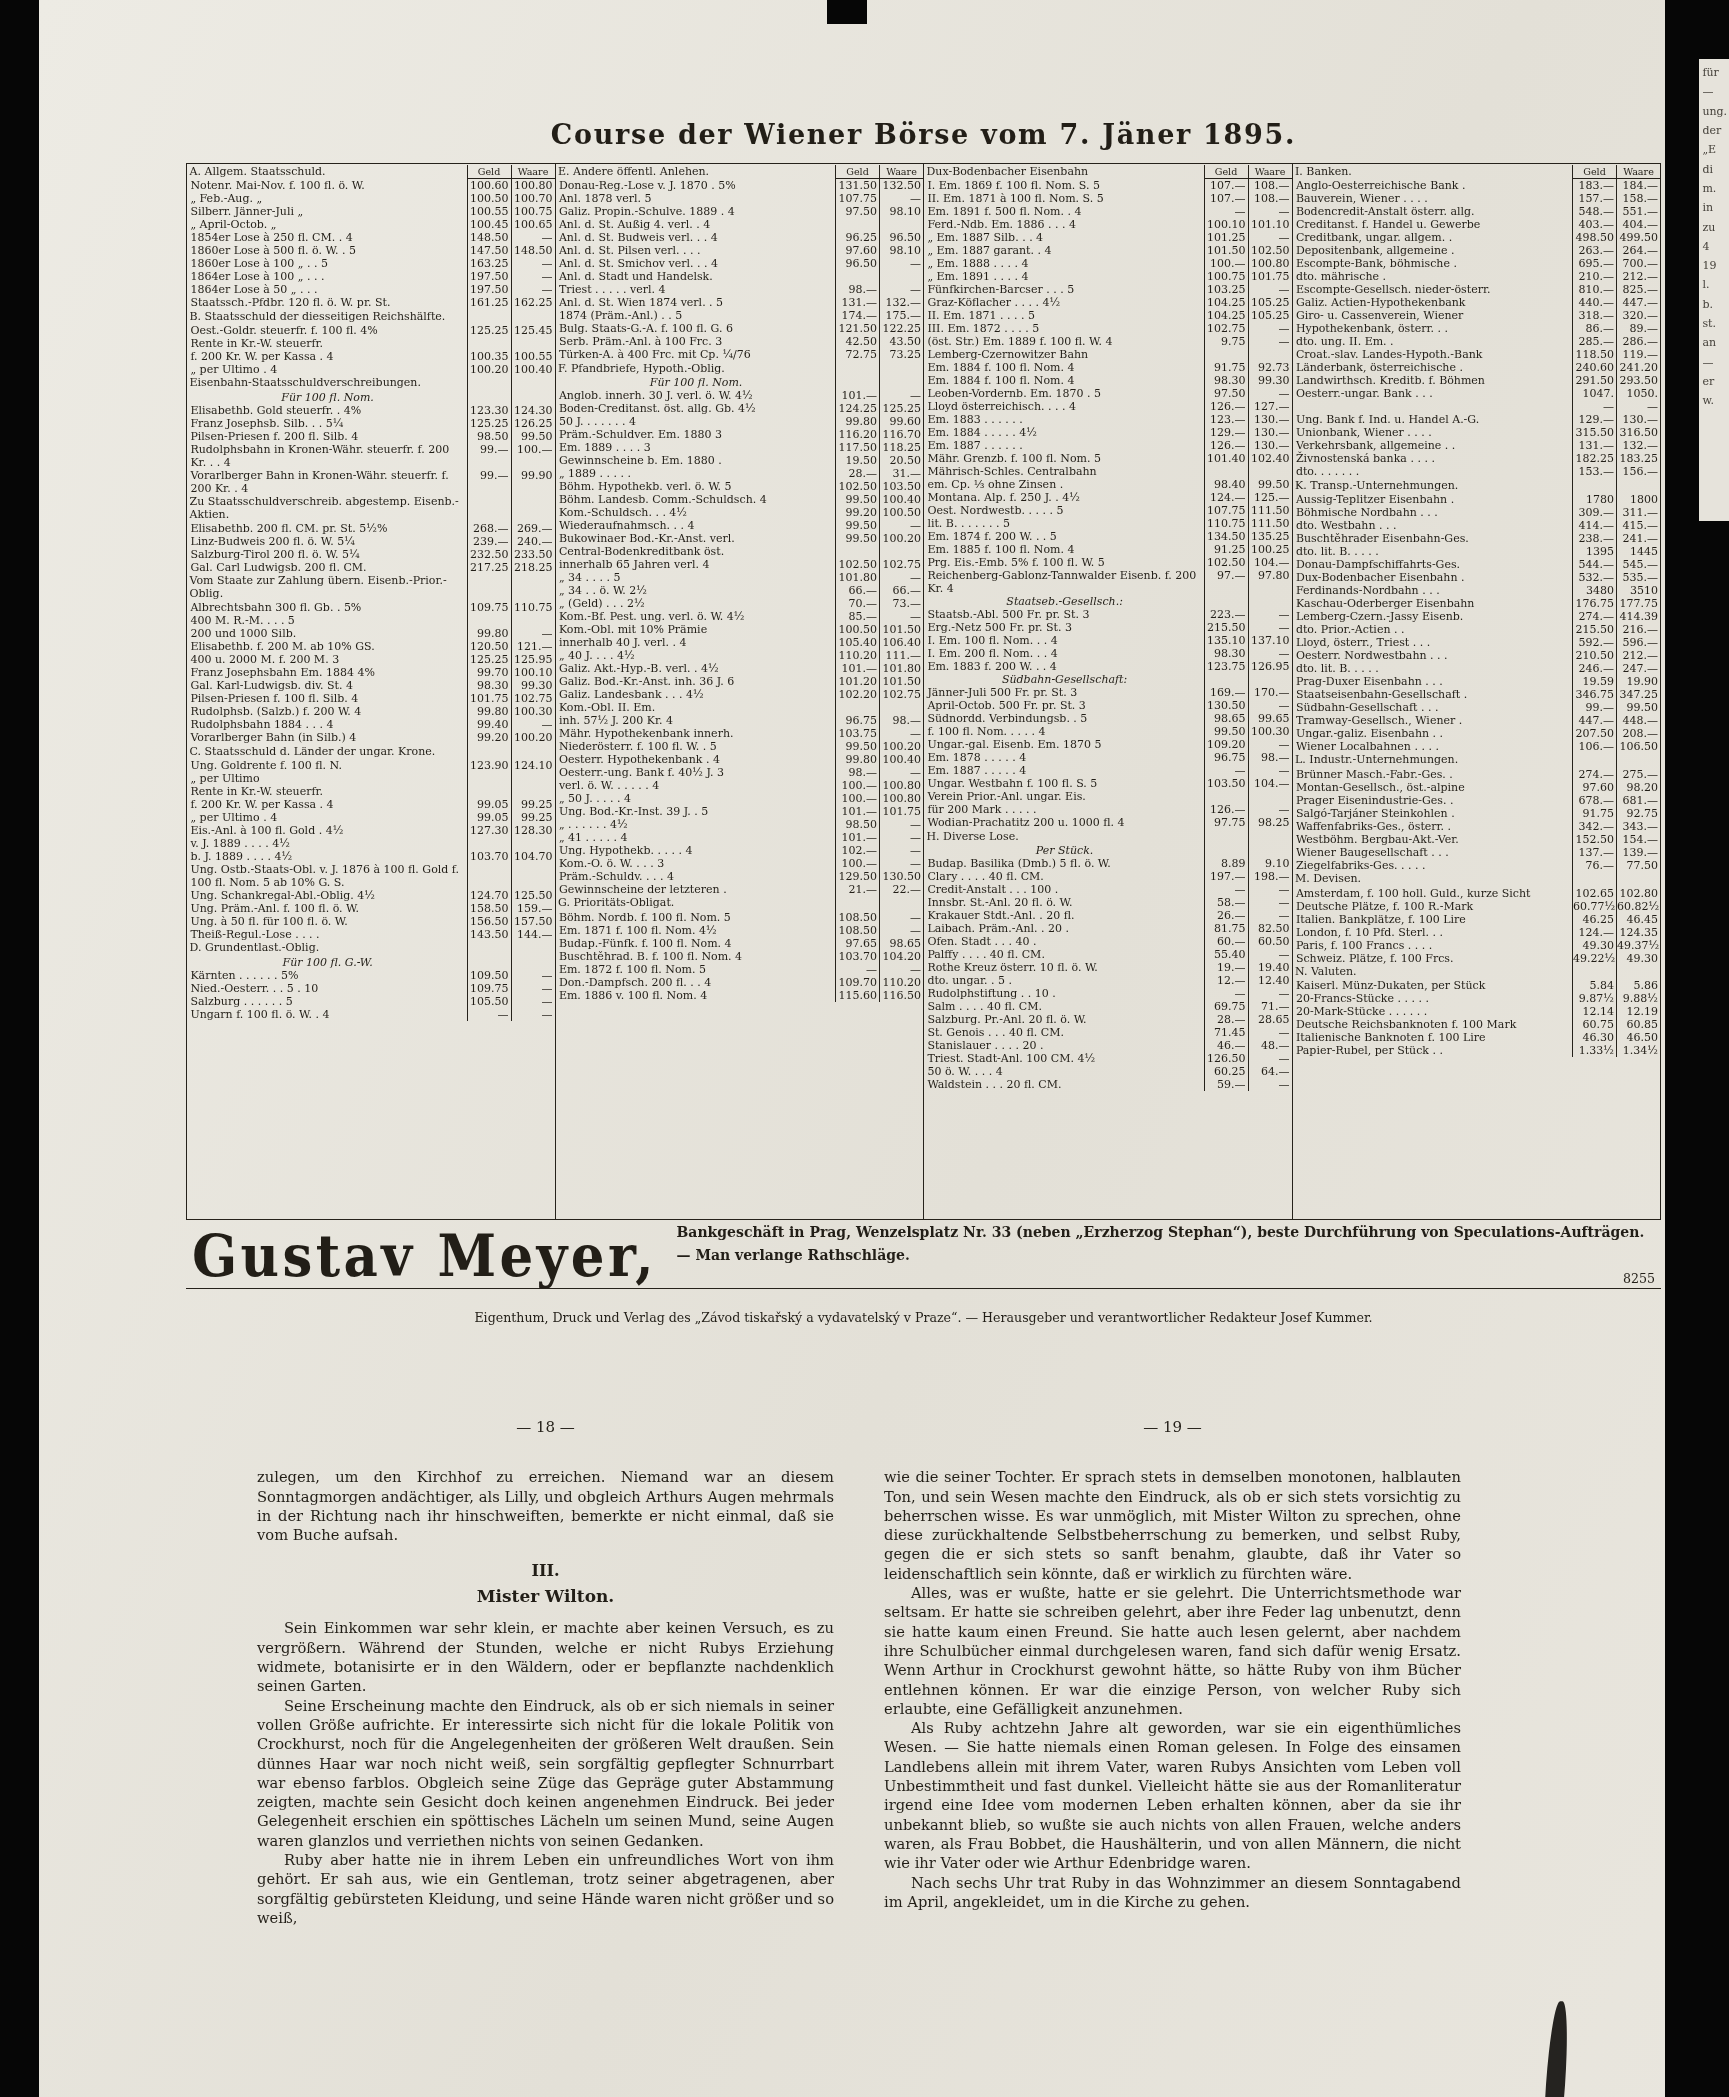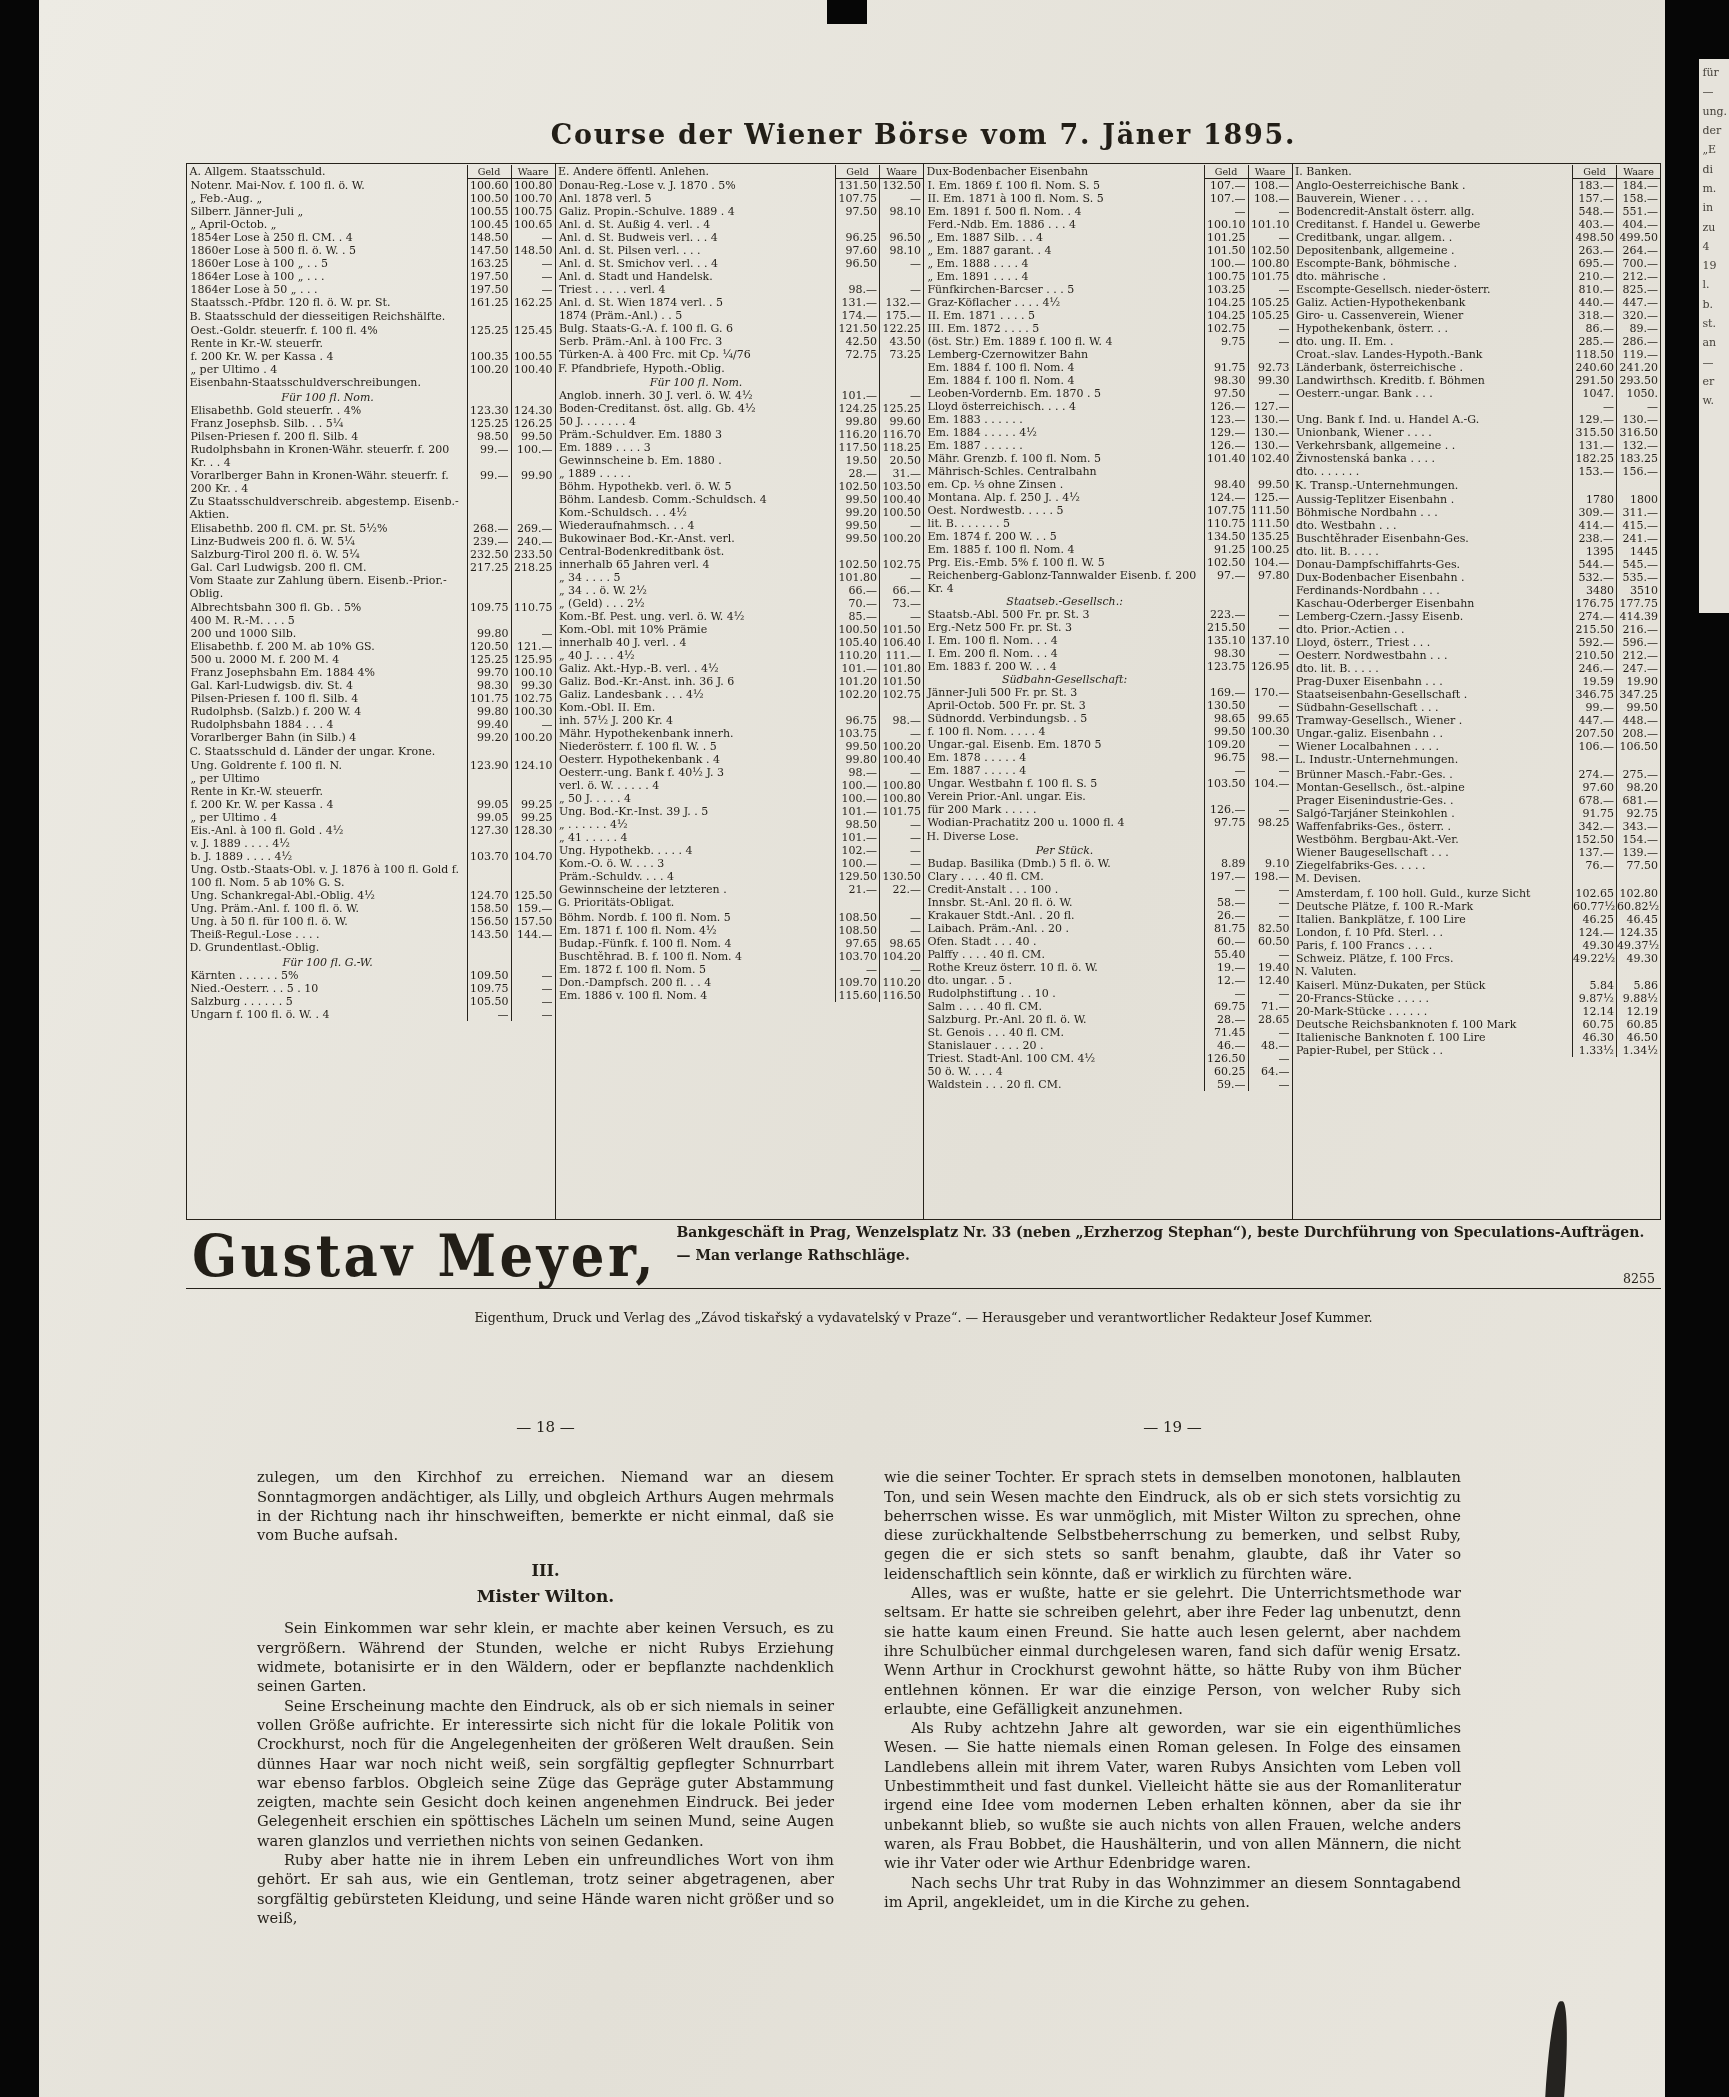--- a/index.html
+++ b/index.html
@@ -4,21 +4,21 @@
 <style>
   *{margin:0;padding:0;box-sizing:border-box}
   html,body{width:1730px;height:2403px}
   body{background:#060606;position:relative;overflow:hidden;
        font-family:"DejaVu Serif", serif;color:#221e17}
   .sheet{position:absolute;left:39px;top:0;width:1626px;height:2330px;
          background:linear-gradient(115deg,#edebe4 0%,#e3e0d7 55%,#e9e6de 100%);}
   .notch{position:absolute;left:788px;top:0;width:40px;height:23.5px;background:#060606}
   .streak{position:absolute;left:1507px;top:2001px;width:18.5px;height:168px;background:#14120f;
           border-radius:45%/50%;transform:rotate(4deg);opacity:.92}
-  .sliver{position:absolute;left:1699px;top:59px;width:30px;height:554px;background:#e6e3db;
+  .sliver{position:absolute;left:1699px;top:59px;width:30px;height:462px;background:#e6e3db;
           overflow:hidden;padding:4.2px 0 0 3.4px}
   .frag{font-size:11px;line-height:19.3px;color:#45413a;white-space:nowrap}
 
   .title{position:absolute;left:147px;top:119px;width:1475px;text-align:center;
          font-size:27px;font-weight:bold;letter-spacing:1.7px}
 
   .bourse{position:absolute;left:147px;top:163px;width:1475px;height:1057px;display:flex;
           border:0.8px solid #26221b;border-top-width:1.3px;border-bottom-width:1.3px;
           font-size:11px;line-height:13px;overflow:hidden}
   .tcol{flex:1 1 0;min-width:0;border-right:0.8px solid #26221b;padding-top:0.8px}
@@ -214,21 +214,21 @@
           <div class="tlabel">   200 und 1000 Silb.</div>
           <div class="tval">99.80</div>
           <div class="tval">—</div>
         </div>
         <div class="trow">
           <div class="tlabel">Elisabethb. f. 200 M. ab 10% GS.</div>
           <div class="tval">120.50</div>
           <div class="tval">121.—</div>
         </div>
         <div class="trow">
-          <div class="tlabel">  500 u. 2000 M. f. 200 M. 4</div>
+          <div class="tlabel">  400 u. 2000 M. f. 200 M. 3</div>
           <div class="tval">125.25</div>
           <div class="tval">125.95</div>
         </div>
         <div class="trow">
           <div class="tlabel">Franz Josephsbahn Em. 1884 4%</div>
           <div class="tval">99.70</div>
           <div class="tval">100.10</div>
         </div>
         <div class="trow">
           <div class="tlabel">Gal. Karl-Ludwigsb. div. St. 4</div>

